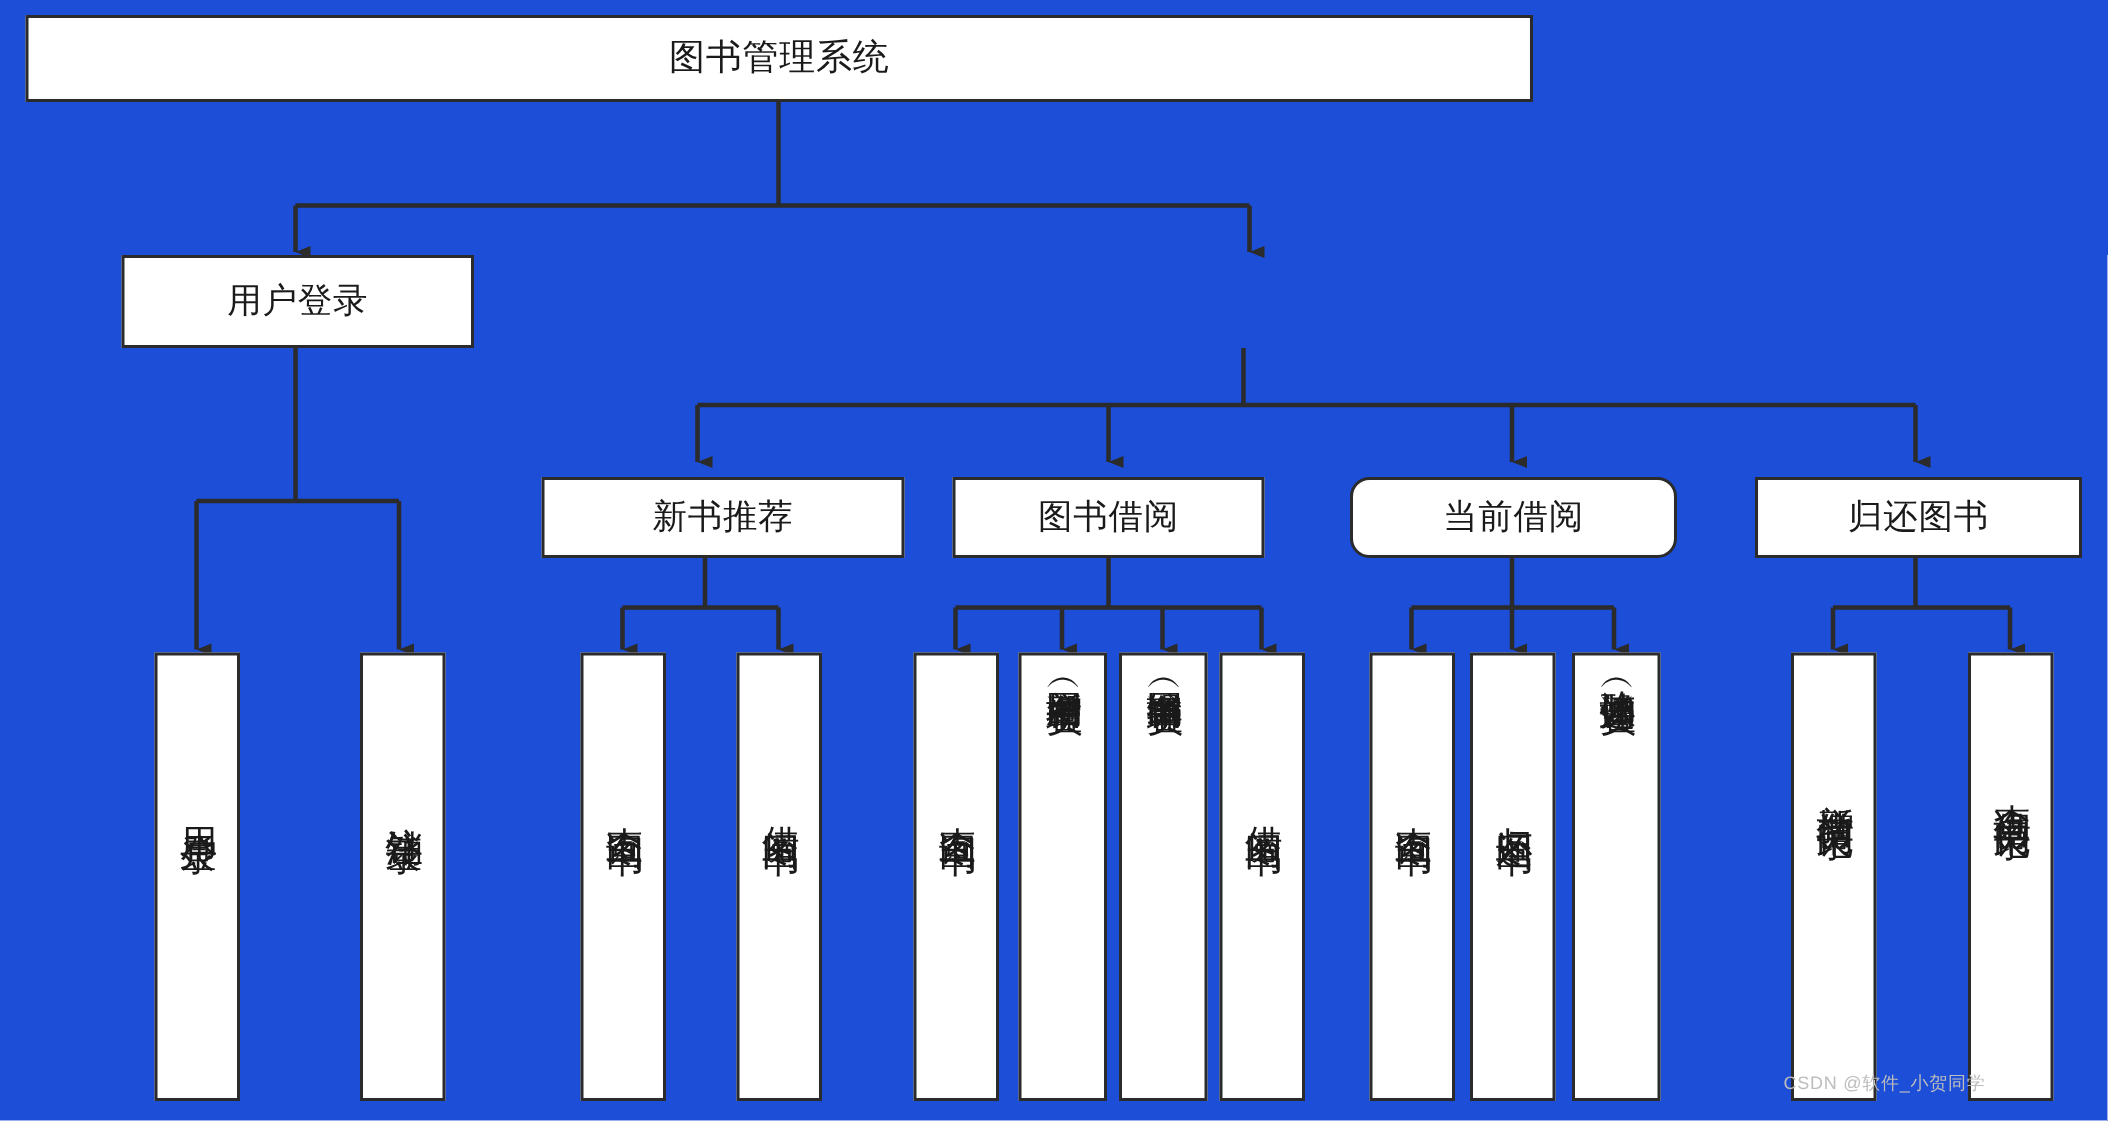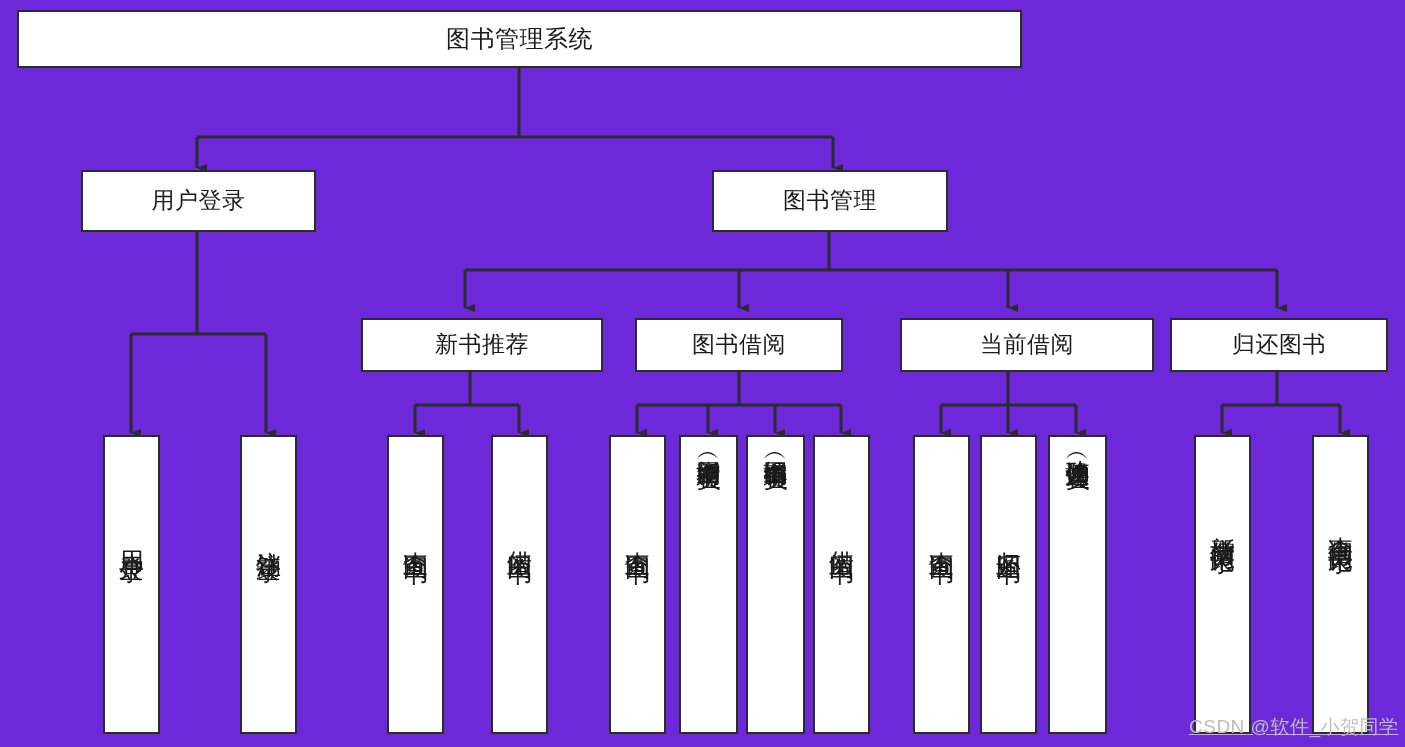--- a/index.html
+++ b/index.html
@@ -7,21 +7,21 @@
     padding: 0;
     background: #ffffff;
   }
   body {
     font-family: "Liberation Sans", "DejaVu Sans", sans-serif;
   }
   #canvas {
     position: relative;
     width: 1405px;
     height: 747px;
-    background: #6d28d9;
+    background: #1d4ed8;
     overflow: hidden;
   }
   svg#wires {
     position: absolute;
     left: 0;
     top: 0;
     width: 1405px;
     height: 747px;
     pointer-events: none;
   }
@@ -68,25 +68,24 @@
     letter-spacing: 1px;
   }
   .node.vert.mid3 .label {
     padding-top: 90px;
   }
   .node.vert.mid4 .label {
     padding-top: 75px;
   }
   .watermark {
     position: absolute;
-    font-size: 19px;
+    font-size: 12px;
     color: #bdbdbd;
     white-space: nowrap;
     letter-spacing: 0.5px;
-    text-decoration: underline;
   }
 </style>
 </head>
 <body>
 
 <div id="canvas">
 
   <svg id="wires" viewBox="0 0 1405 747">
     <defs>
       <marker id="arw" markerWidth="9" markerHeight="11" refX="4.5" refY="10.5" orient="auto-start-reverse" markerUnits="userSpaceOnUse">
@@ -137,31 +136,28 @@
     </g>
   </svg>
 
   <div class="node horiz root" style="left:17px; top:10px; width:1005px; height:58px;">
     <span class="label">图书管理系统</span>
   </div>
 
   <div class="node horiz" style="left:81px; top:170px; width:235px; height:62px;">
     <span class="label">用户登录</span>
   </div>
-  <div class="node horiz" style="left:712px; top:170px; width:236px; height:62px;">
-    <span class="label">图书管理</span>
-  </div>
 
   <div class="node horiz" style="left:361px; top:318px; width:242px; height:54px;">
     <span class="label">新书推荐</span>
   </div>
   <div class="node horiz" style="left:635px; top:318px; width:208px; height:54px;">
     <span class="label">图书借阅</span>
   </div>
-  <div class="node horiz" style="left:900px; top:318px; width:254px; height:54px;">
+  <div class="node horiz" style="left:900px; top:318px; width:218px; height:54px;border-radius:13px;">
     <span class="label">当前借阅</span>
   </div>
   <div class="node horiz" style="left:1170px; top:318px; width:218px; height:54px;">
     <span class="label">归还图书</span>
   </div>
 
   <div class="node vert mid3" style="left:103px; top:435px; width:57px; height:299px;">
     <span class="label">用户登录</span>
   </div>
   <div class="node vert mid3" style="left:240px; top:435px; width:57px; height:299px;">

